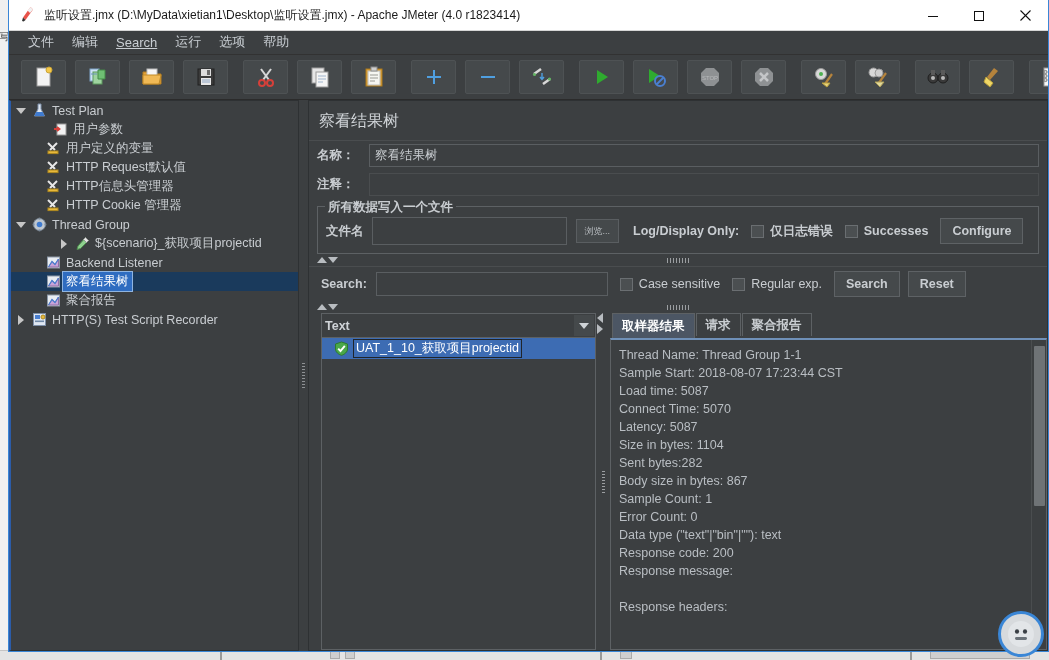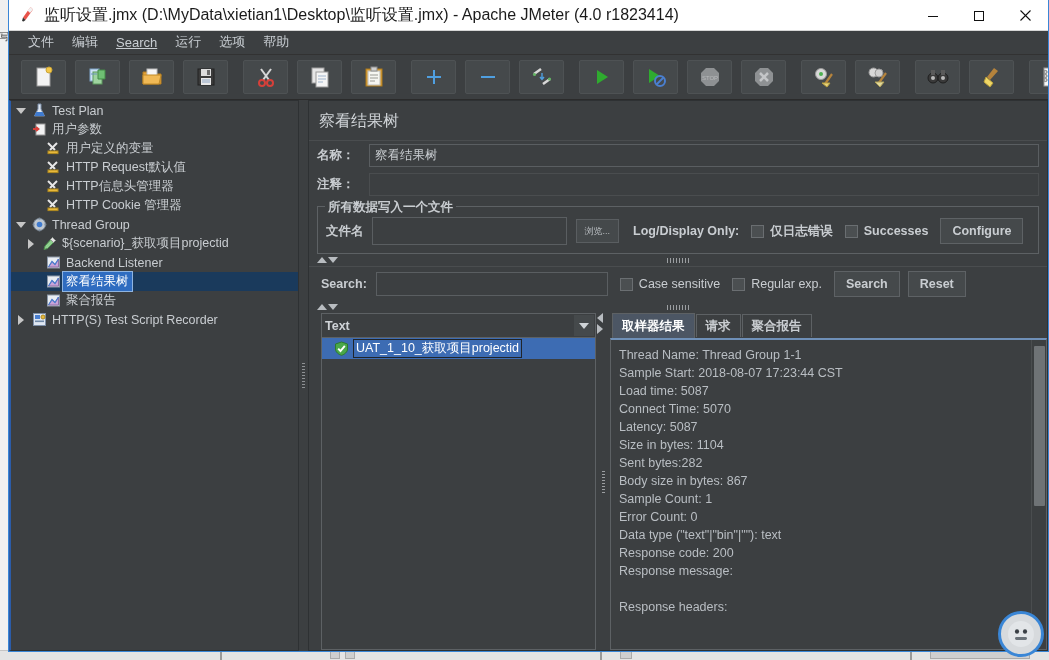--- a/index.html
+++ b/index.html
@@ -49,21 +49,21 @@
     border-bottom: 1px solid #d6d6d6;
     display: flex; align-items: center;
     position: relative;
   }
   #app-icon {
     width: 26px; height: 31px;
     display: flex; align-items: center; justify-content: center;
     margin-left: 6px;
   }
   #title-text {
-    font-size: 16px; color: #1b1b1b;
+    font-size: 12px; color: #1b1b1b;
     margin-left: 3px;
     white-space: nowrap;
     letter-spacing: 0px;
   }
   .win-btn {
     position: absolute; top: 0; width: 46px; height: 31px;
     display: flex; align-items: center; justify-content: center;
     color: #111;
   }
   .win-btn svg { display: block; }
@@ -398,21 +398,21 @@
   }
 
   
   #tabs-col {
     flex: 1 1 auto;
     display: flex; flex-direction: column;
     min-width: 0; min-height: 0;
   }
   #tabstrip {
     height: 25px; min-height: 25px;
-    display: flex; align-items: center;
+    display: flex; align-items: flex-start;
     padding-left: 2px;
     font-family: Liberation Serif, serif;
   }
   .tab {
     height: 23px;
     padding: 0 9px;
     display: flex; align-items: center;
     font-size: 12.5px; color: #c9cdd1; font-weight: bold;
     border: 1px solid #5d6164;
     border-bottom: none;
@@ -718,21 +718,21 @@
                 <span class="tri tri-down"></span>
               </span>
               <span class="tw-icon">
                 <svg width="15" height="15" viewBox="0 0 15 15">
                   <path d="M6 1 h3 v5 l3.5 7 H2.5 L6 6 Z" fill="#dfe7f2" stroke="#7d8fa8"></path>
                   <path d="M4.2 9 h6.6 l1.7 4 H2.5 Z" fill="#3f7bd0"></path>
                 </svg>
               </span>
               <span class="tw-label">Test Plan</span>
             </div>
-            <div class="tree-row" style="padding-left: 2px;">
+            <div class="tree-row" style="padding-left: 16px; margin-left: 7px;">
               <span class="tw-toggle"></span>
               <span class="tw-icon">
                 <svg width="15" height="15" viewBox="0 0 15 15">
                   <rect x="4" y="2" width="9" height="11" fill="#f2f2f2" stroke="#9a9a9a"></rect>
                   <path d="M1 7 h5 M4 5 l2.5 2 l-2.5 2" stroke="#d6403a" stroke-width="1.8" fill="none"></path>
                 </svg>
               </span>
               <span class="tw-label">用户参数</span>
             </div>
             <div class="tree-row" style="padding-left: 16px;">
@@ -790,21 +790,21 @@
                   <g stroke="#7d8a98" stroke-width="1.6">
                     <line x1="7.5" y1="0.6" x2="7.5" y2="2.6"></line>
                     <line x1="7.5" y1="12.4" x2="7.5" y2="14.4"></line>
                     <line x1="0.6" y1="7.5" x2="2.6" y2="7.5"></line>
                     <line x1="12.4" y1="7.5" x2="14.4" y2="7.5"></line>
                   </g>
                 </svg>
               </span>
               <span class="tw-label">Thread Group</span>
             </div>
-            <div class="tree-row" style="padding-left: 12px;">
+            <div class="tree-row" style="padding-left: 20px; margin-left: 25px;">
               <span class="tw-toggle">
                 <span class="tri tri-right"></span>
               </span>
               <span class="tw-icon">
                 <svg width="15" height="15" viewBox="0 0 15 15">
                   <path d="M10.5 1.5 L13.5 4.5 L5.5 12.5 L2 13.5 L3 10 Z" fill="#8fd08f" stroke="#4f8f4f"></path>
                   <path d="M10.5 1.5 L13.5 4.5 L11.5 6.5 L8.5 3.5 Z" fill="#e6e6e6" stroke="#999"></path>
                 </svg>
               </span>
               <span class="tw-label">${scenario}_获取项目projectid</span>

